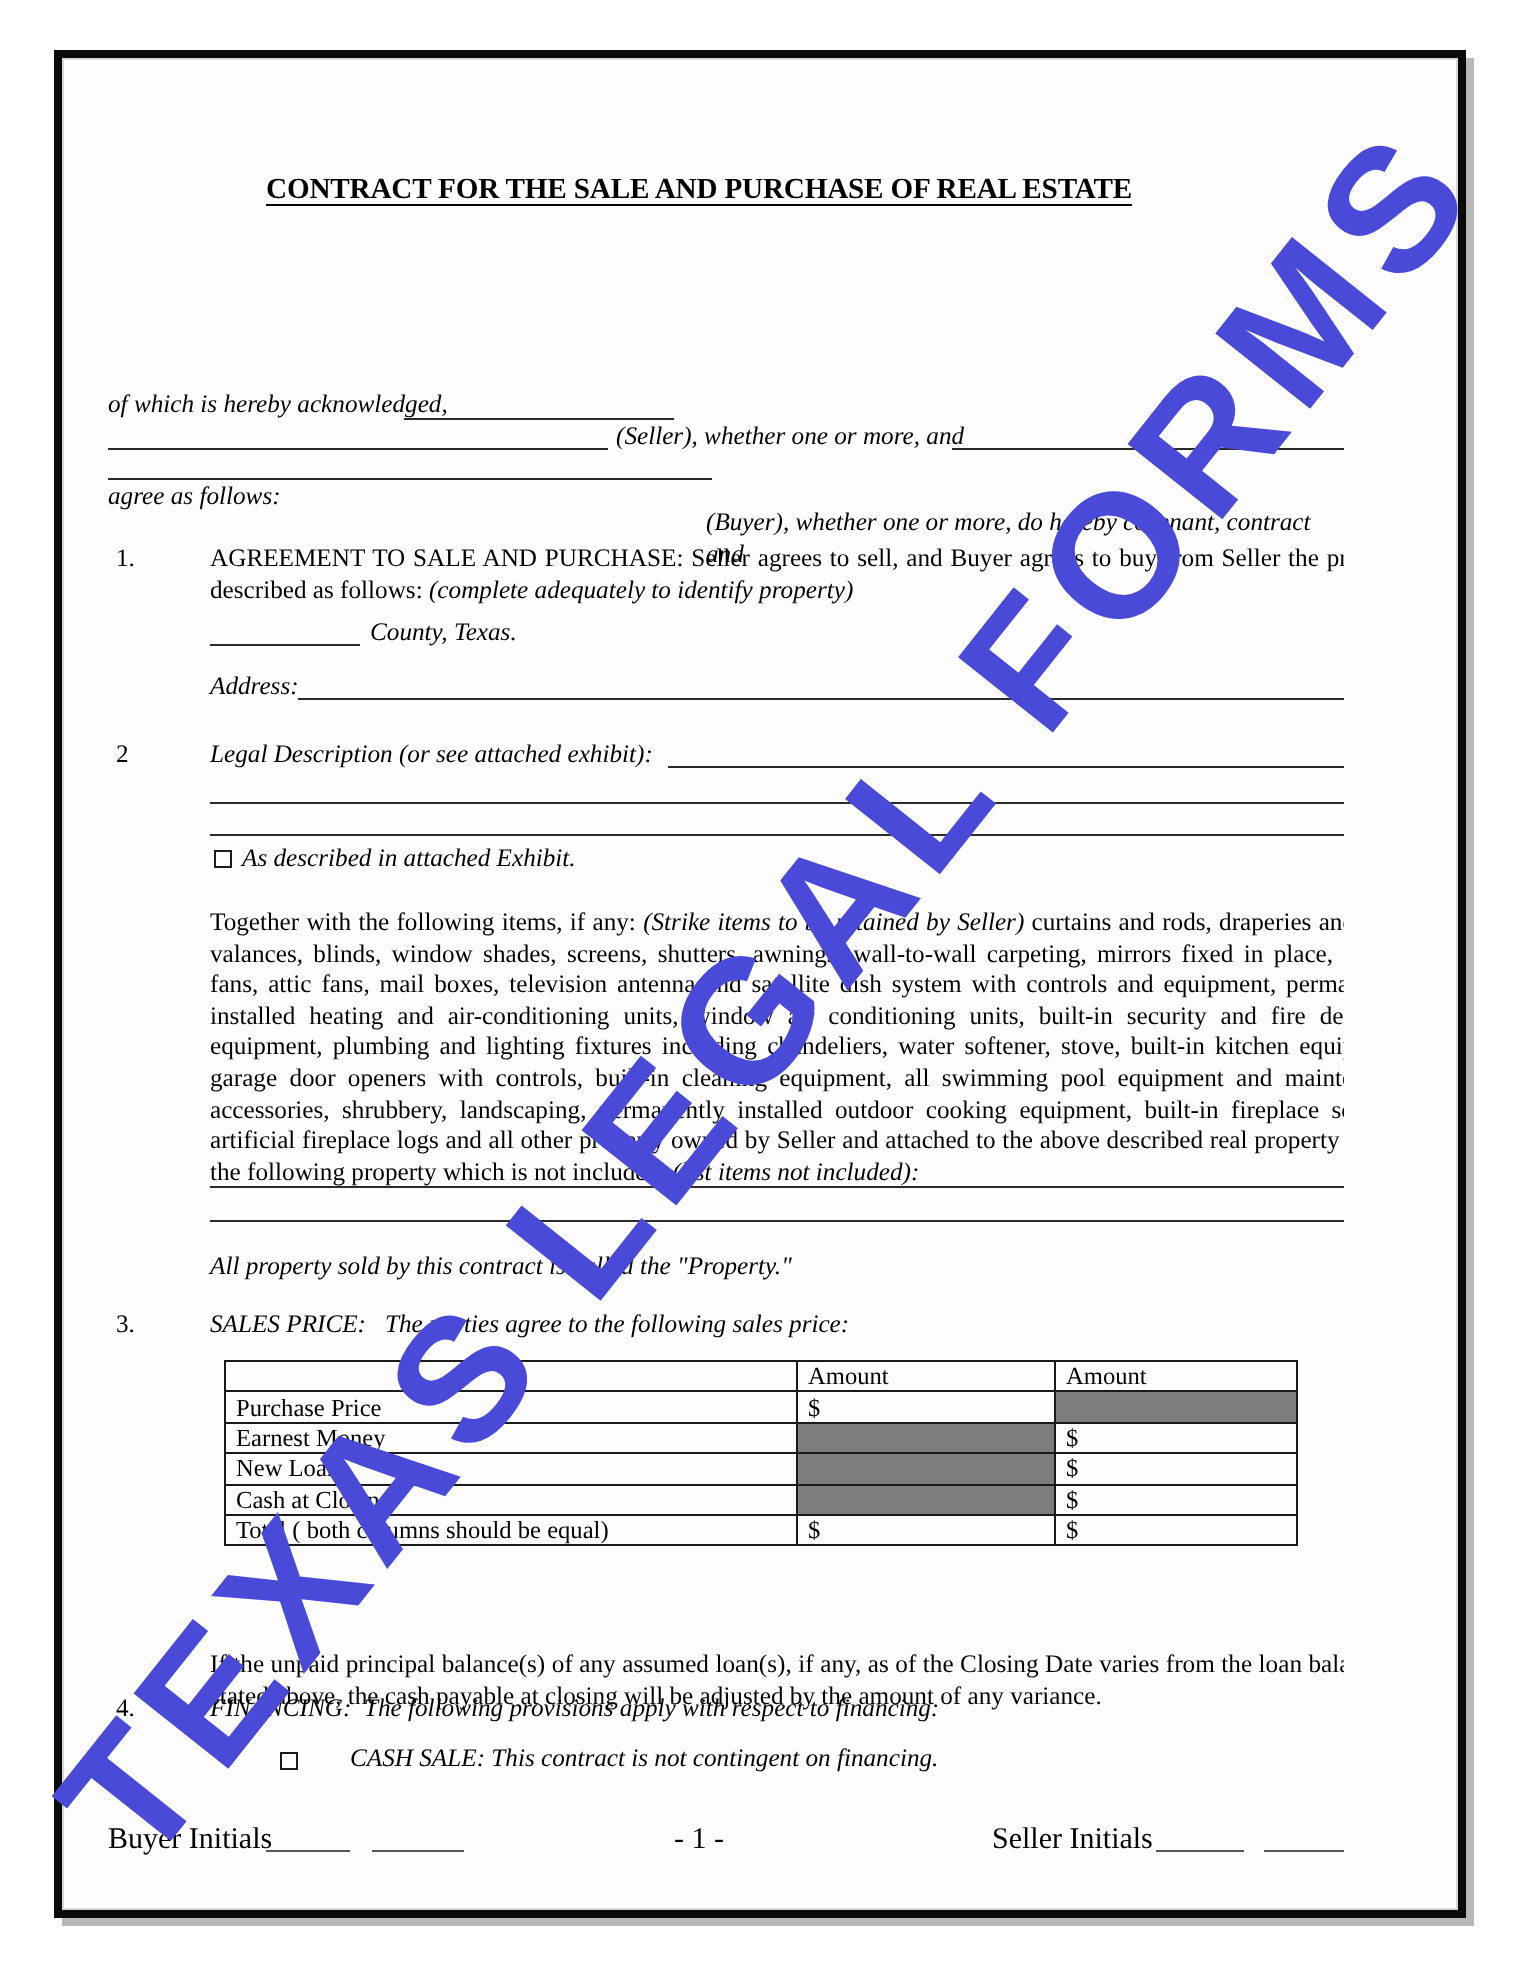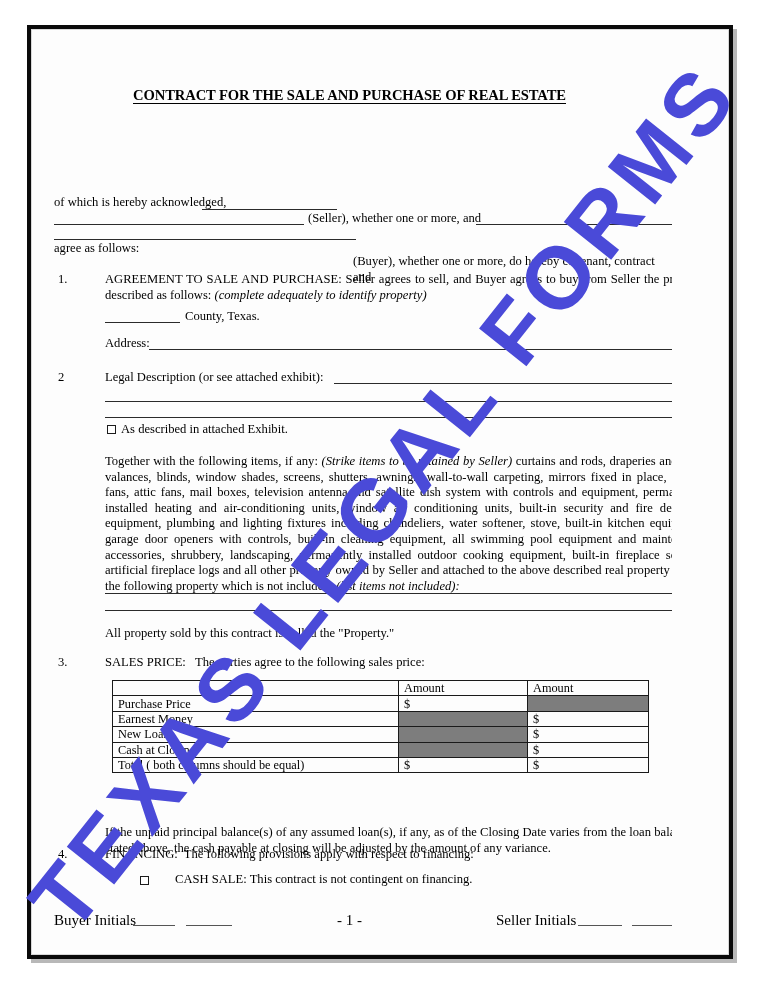--- a/index.html
+++ b/index.html
@@ -71,21 +71,21 @@
     font-weight: bold;
     line-height: 18px;
   }
 
   .para {
     font-size: 12.6px;
     line-height: 15.6px;
     text-align: justify;
     text-justify: inter-word;
   }
-  .para.nj { text-align: left; }
+  .para.nj { text-align: left; font-style: italic; }
 
   .b { font-weight: bold; }
   .i { font-style: italic; }
 
   .numcol {
     font-size: 12.6px;
   }
 
   
   .rule {

